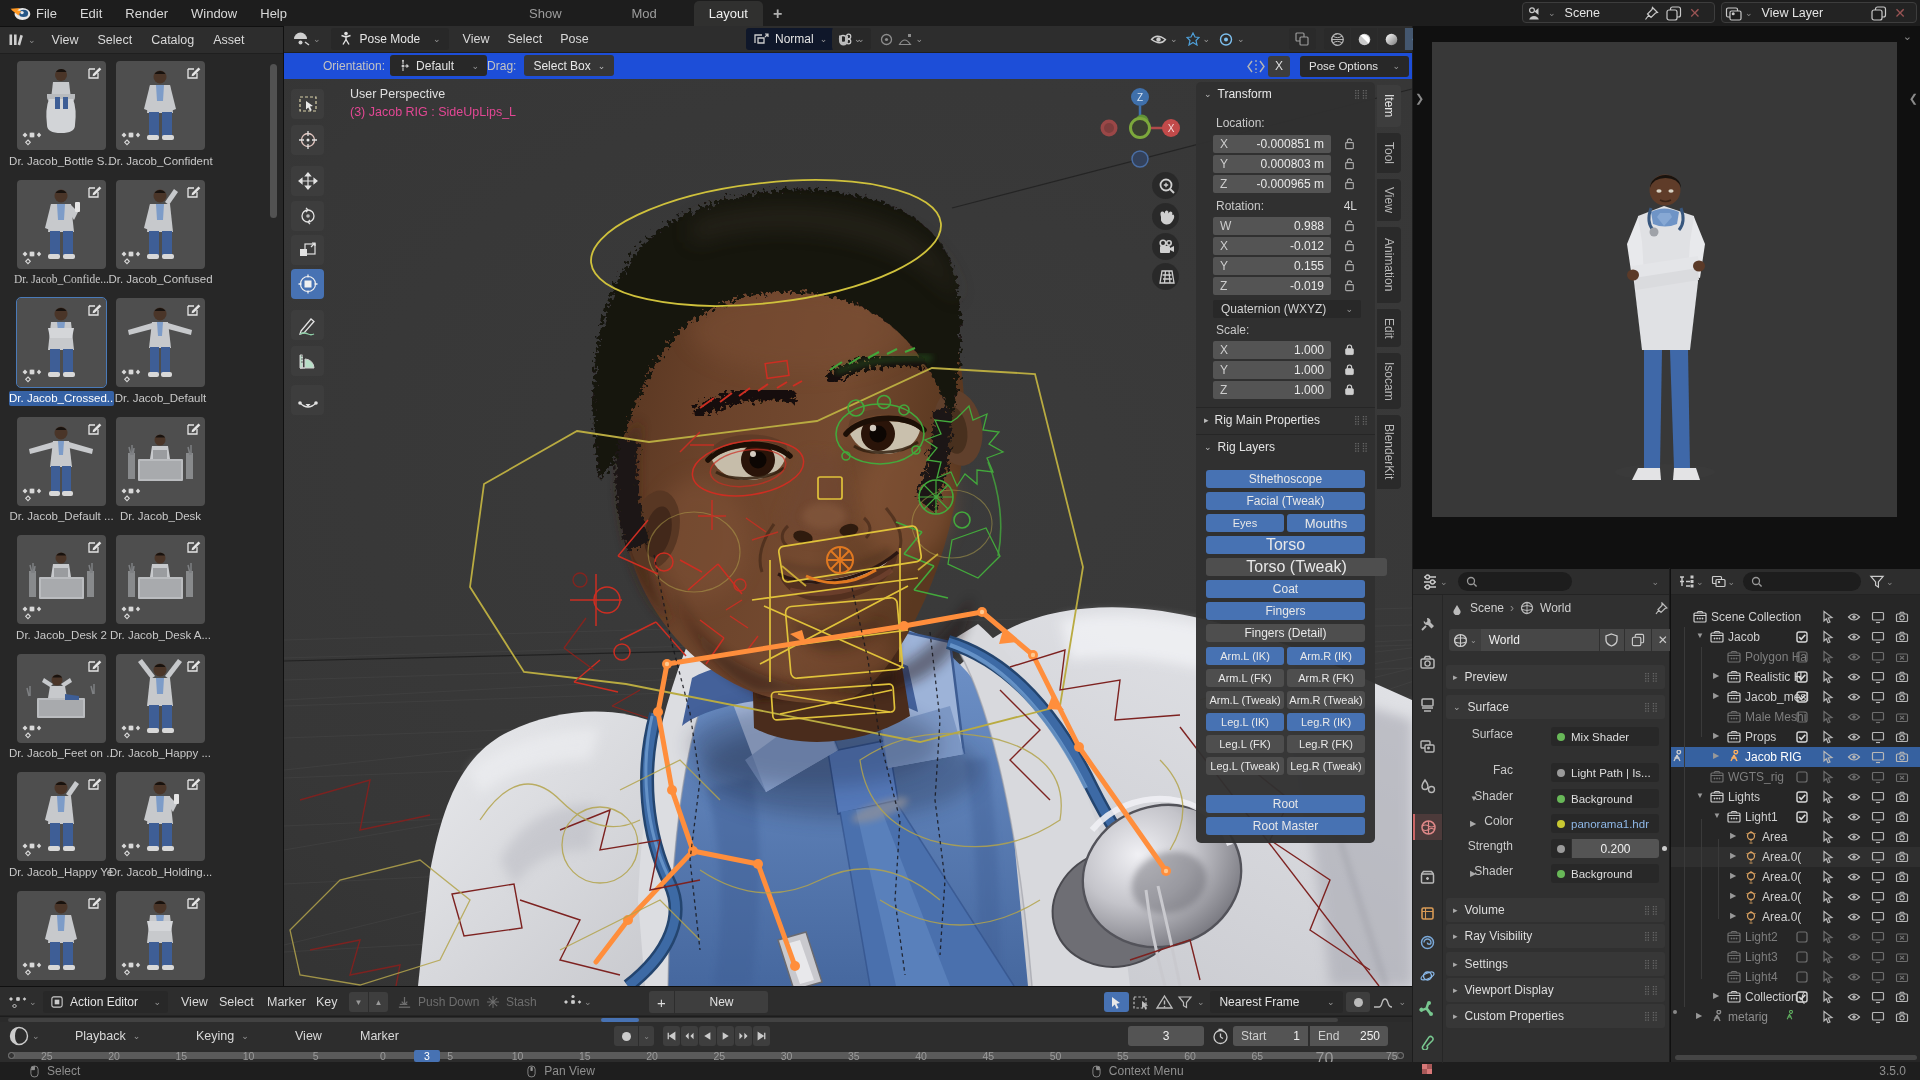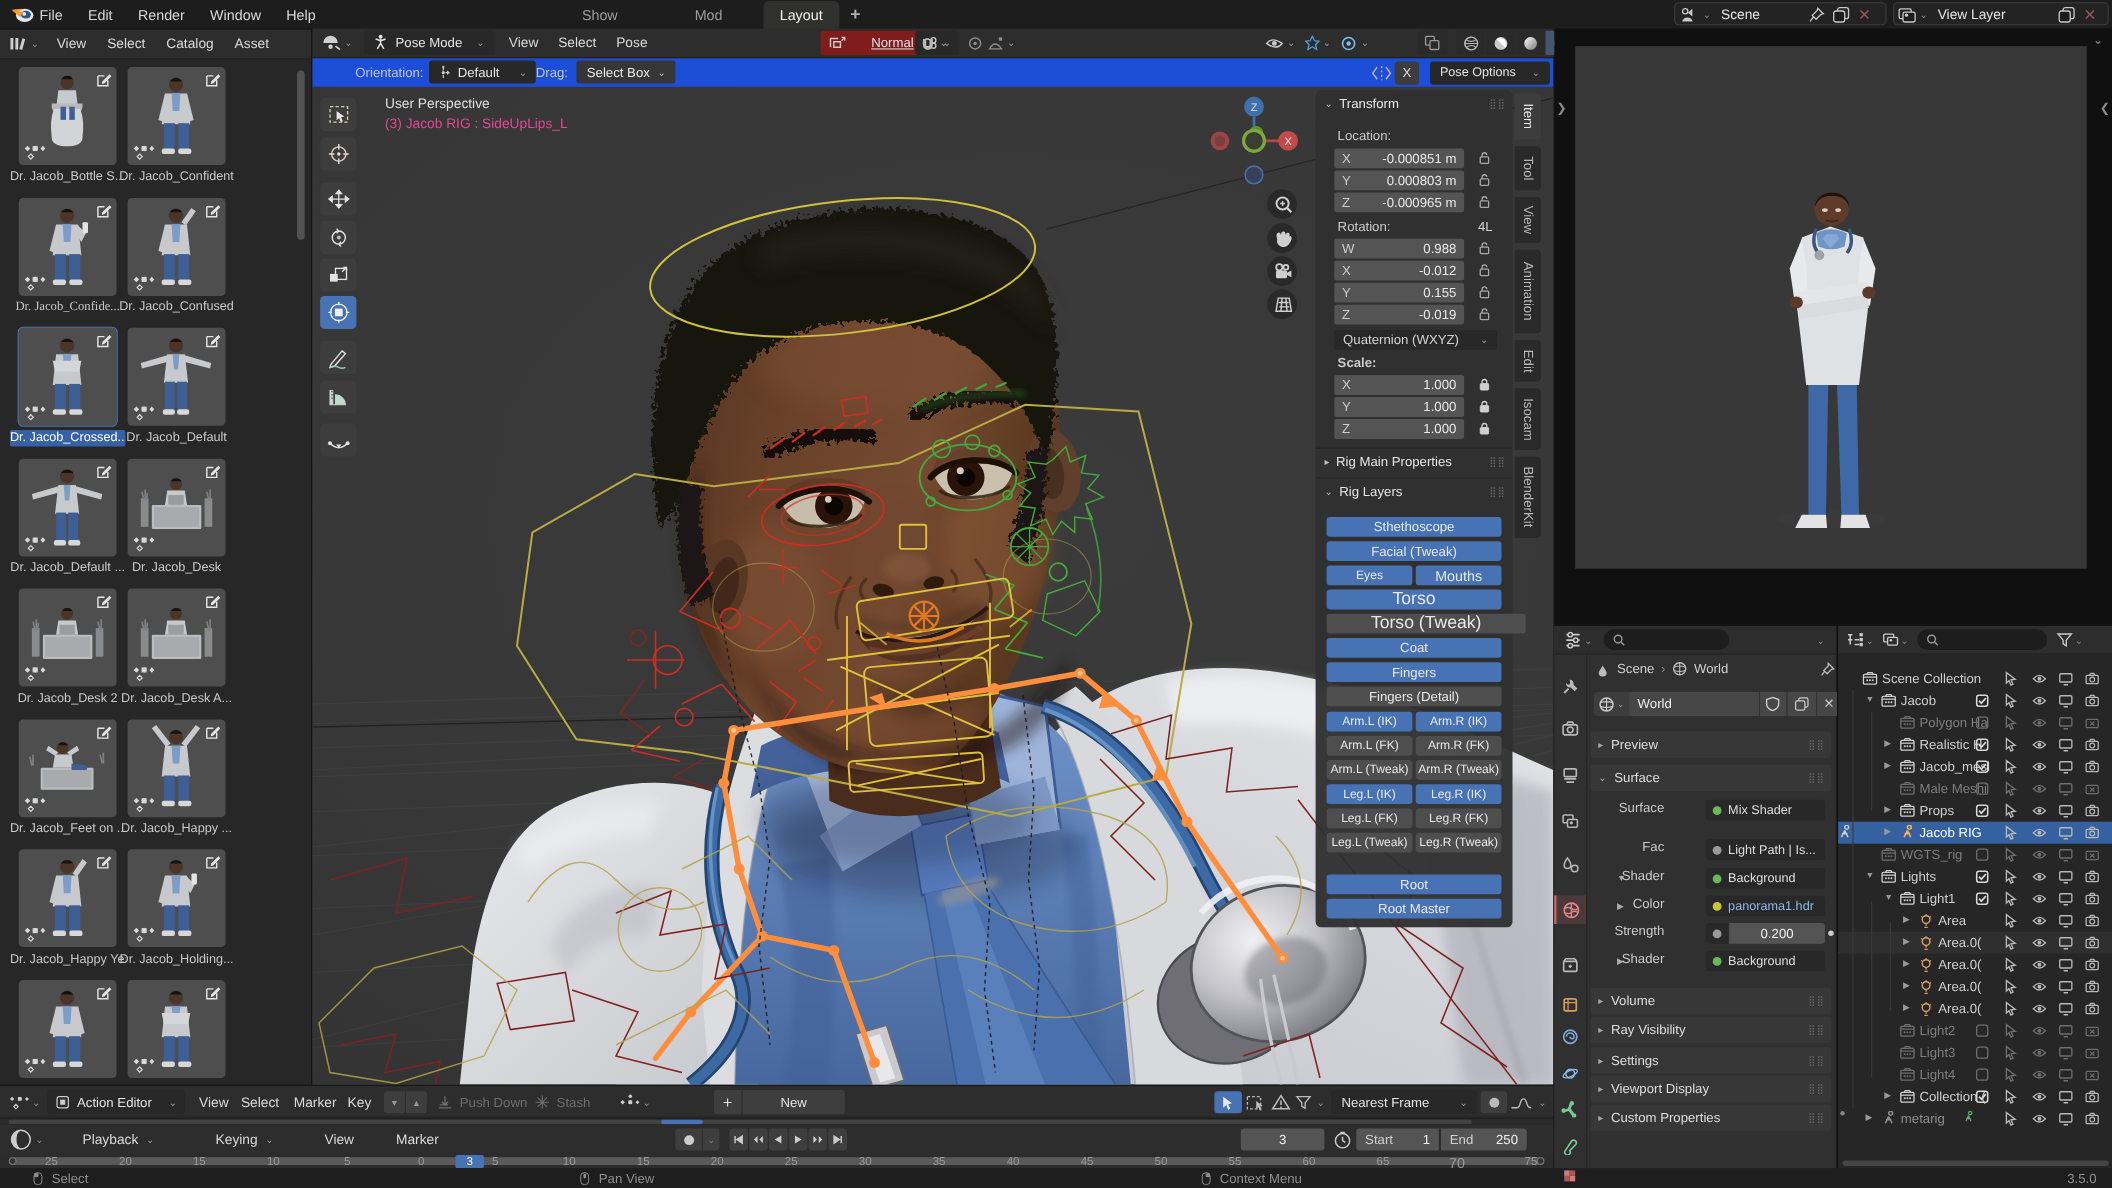--- a/index.html
+++ b/index.html
@@ -630,21 +630,21 @@
       <span class="abs" style="left:640.0px;top:0;width:24px;text-align:center;color:#9a9a9a;font-size:10.5px;">20</span>
       <span class="abs" style="left:707.25px;top:0;width:24px;text-align:center;color:#9a9a9a;font-size:10.5px;">25</span>
       <span class="abs" style="left:774.5px;top:0;width:24px;text-align:center;color:#9a9a9a;font-size:10.5px;">30</span>
       <span class="abs" style="left:841.75px;top:0;width:24px;text-align:center;color:#9a9a9a;font-size:10.5px;">35</span>
       <span class="abs" style="left:909.0px;top:0;width:24px;text-align:center;color:#9a9a9a;font-size:10.5px;">40</span>
       <span class="abs" style="left:976.25px;top:0;width:24px;text-align:center;color:#9a9a9a;font-size:10.5px;">45</span>
       <span class="abs" style="left:1043.5px;top:0;width:24px;text-align:center;color:#9a9a9a;font-size:10.5px;">50</span>
       <span class="abs" style="left:1110.75px;top:0;width:24px;text-align:center;color:#9a9a9a;font-size:10.5px;">55</span>
       <span class="abs" style="left:1178.0px;top:0;width:24px;text-align:center;color:#9a9a9a;font-size:10.5px;">60</span>
       <span class="abs" style="left:1245.25px;top:0;width:24px;text-align:center;color:#9a9a9a;font-size:10.5px;">65</span>
-      <span class="abs" style="left:1312.5px;top:0;width:24px;text-align:center;color:#9a9a9a;font-size:13px;">70</span>
+      <span class="abs" style="left:1312.5px;top:0;width:24px;text-align:center;color:#9a9a9a;font-size:16px;">70</span>
       <span class="abs" style="left:1379.75px;top:0;width:24px;text-align:center;color:#9a9a9a;font-size:10.5px;">75</span>
   <div class="abs" style="left:414px;top:0;width:26px;height:12px;background:#4772b3;border-radius:2px;color:#fff;font-size:10.5px;text-align:center;line-height:12px;">3</div>
 </div>
 <div class="abs vcen" style="left:0;top:1062px;width:1920px;height:18px;background:#1e1e1e;color:#8f8f8f;font-size:12px;">
   <span class="vcen" style="margin-left:30px;gap:8px;"><svg width="9" height="13" viewBox="0 0 10 14">
           <rect x="1" y="1" width="8" height="12" rx="3.5" fill="none" stroke="#8f8f8f"></rect>
           <path d="M1 5 h4 v-4" stroke="#8f8f8f" fill="none"></path>
           <rect x="1.5" y="1.5" width="3.5" height="3.8" fill="#8f8f8f"></rect>
         </svg>Select</span>
   <span class="vcen" style="margin-left:447px;gap:8px;"><svg width="9" height="13" viewBox="0 0 10 14">
@@ -943,21 +943,21 @@
     <svg width="14" height="15" viewBox="0 0 14 15">
           <circle cx="7" cy="2.5" r="1.8" fill="#e2e2e2"></circle>
           <path d="M7 4.5 v4 M7 6 L2.5 4.5 M7 6 l4.5 -1.5 M7 8.5 l-3 5 M7 8.5 l3 5" stroke="#e2e2e2" stroke-width="1.4" fill="none"></path>
         </svg>
     <span style="color:#e5e5e5;">Pose Mode</span>
     <span style="color:#999;font-size:9px;margin-left:auto;">⌄</span>
   </span>
   <span class="menu" style="margin-left:14px;">View</span>
   <span class="menu" style="margin-left:18px;">Select</span>
   <span class="menu" style="margin-left:18px;">Pose</span>
-  <span class="vcen abs" style="left:462px;top:2px;height:22px;background:#7f1d1d;border-radius:3px;padding:0 7px;gap:23px;text-decoration:underline;">
+  <span class="vcen abs" style="left:462px;top:2px;height:22px;background:#0f172a;border-radius:3px;padding:0 7px;gap:6px;">
     <svg width="16" height="14" viewBox="0 0 16 14">
           <path d="M2 11 V3 h7 M5 6 h6 v5 h-6z" fill="none" stroke="#ccc" stroke-width="1.3"></path>
           <path d="M12 5 l3 -3 m0 3 v-3 h-3" stroke="#ccc" stroke-width="1.2" fill="none"></path>
         </svg>
     <span style="color:#e3e3e3;">Normal</span>
         <span style="color:#999;font-size:9px;">⌄</span>
   </span>
   <span class="vcen abs" style="left:548px;top:2px;height:22px;background:#282828;border-radius:3px;padding:0 6px;gap:4px;">
     <svg width="15" height="14" viewBox="0 0 15 14">
           <circle cx="5" cy="7" r="3.5" fill="none" stroke="#ccc" stroke-width="1.3"></circle>
@@ -1226,21 +1226,21 @@
         <span>-0.019</span>
       </div>
 <svg class="abs" style="left:148px;top:197px;" width="11" height="13" viewBox="0 0 13 14">
         <rect x="2" y="6" width="9" height="7" rx="1" fill="none" stroke="#a8a8a8" stroke-width="1.4"></rect>
         <path d="M4 6 V4 a2.5 2.5 0 0 1 5 0" fill="none" stroke="#a8a8a8" stroke-width="1.4"></path>
       </svg>
 <div class="abs vcen" style="left:17px;top:218px;width:148px;height:18px;background:#282828;border-radius:2px;padding:0 8px;color:#d2d2d2;justify-content:space-between;">
         <span>Quaternion (WXYZ)</span>
         <span style="color:#999;font-size:9px;">⌄</span>
       </div>
-<div class="abs" style="left:20px;top:241px;color:#c9c9c9;font-weight:bold;">Scale:</div>
+<div class="abs" style="left:20px;top:241px;color:#c9c9c9;">Scale:</div>
 <div class="abs vcen nfield" style="left:17px;top:259px;width:118px;justify-content:space-between;">
         <span style="color:#cdcdcd;">X</span>
         <span>1.000</span>
       </div>
 <svg class="abs" style="left:148px;top:261px;" width="11" height="13" viewBox="0 0 13 14">
         <rect x="2" y="6" width="9" height="7" rx="1" fill="#cfcfcf" stroke="#cfcfcf"></rect>
         <path d="M4 6 V4.2 a2.5 2.5 0 0 1 5 0 V6" fill="none" stroke="#cfcfcf" stroke-width="1.4"></path>
       </svg>
 <div class="abs vcen nfield" style="left:17px;top:279px;width:118px;justify-content:space-between;">
         <span style="color:#cdcdcd;">Y</span>

